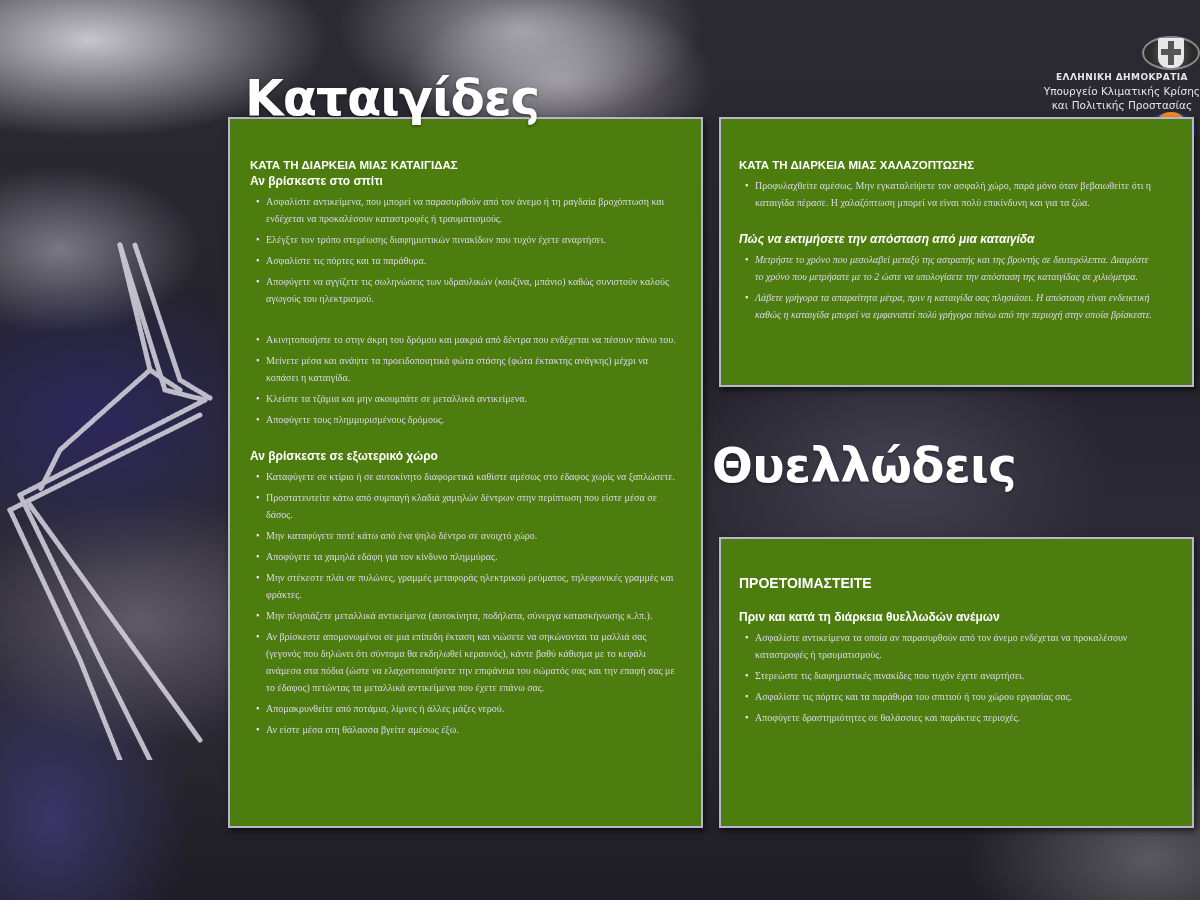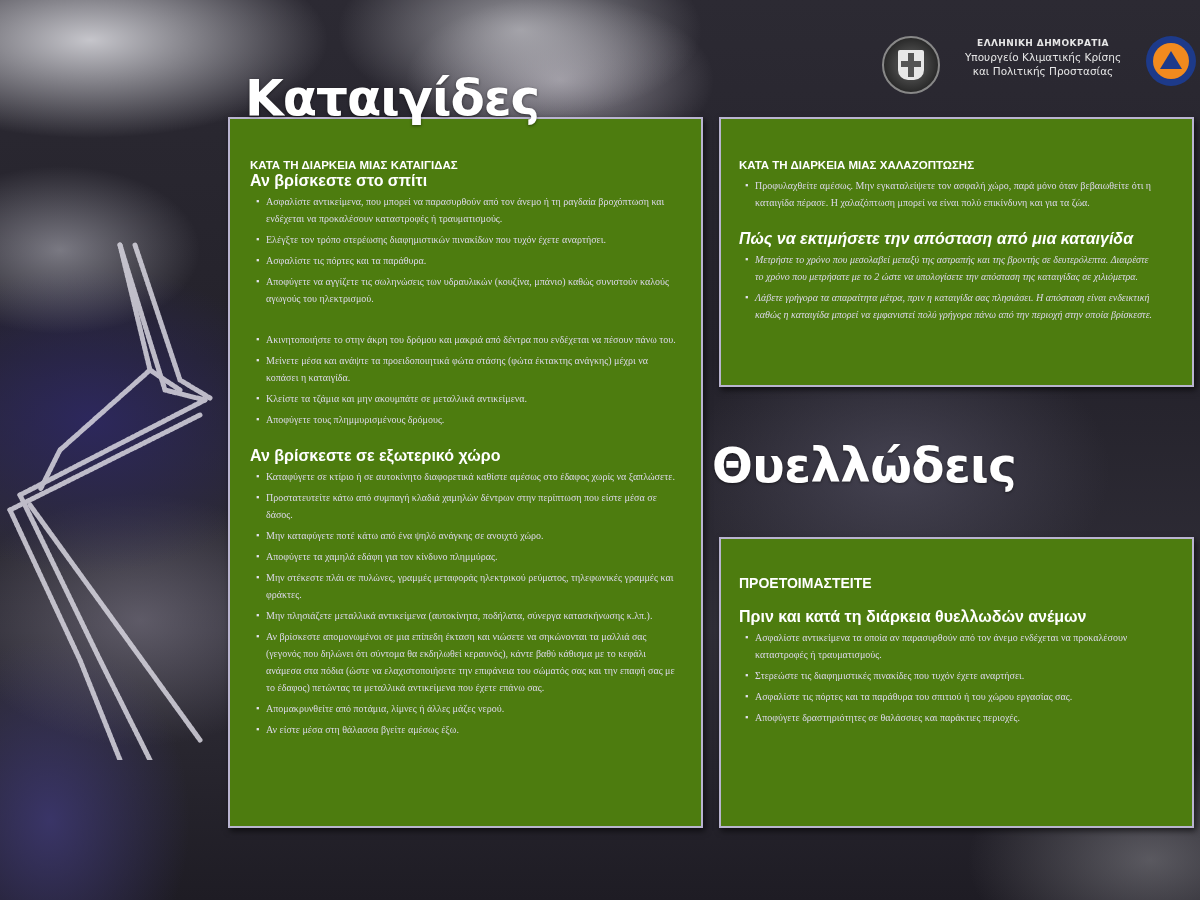--- a/index.html
+++ b/index.html
@@ -17,21 +17,21 @@
       radial-gradient(ellipse 260px 160px at 1150px 860px, rgba(160,160,165,0.45), rgba(0,0,0,0) 70%),
       radial-gradient(ellipse 300px 200px at 900px 470px, rgba(80,78,95,0.7), rgba(0,0,0,0) 70%),
       linear-gradient(180deg, #2c2a33 0%, #24222b 40%, #302e38 70%, #1e1c24 100%);
   }
   .tower {
     position: absolute; left: 0; top: 240px; width: 230px; height: 520px;
     pointer-events: none;
   }
   .header-logos {
     position: absolute; top: 36px; left: 880px; width: 320px; height: 60px;
-    display: flex; align-items: flex-start;
+    display: flex; align-items: flex-end; flex-direction: column;
   }
   .emblem {
     width: 54px; height: 54px; border-radius: 50%;
     background: radial-gradient(circle, #444 40%, #2a2a2a 70%);
     border: 2px solid #888; display: flex; align-items: center; justify-content: center;
     margin-left: 2px;
   }
   .emblem .shield {
     width: 26px; height: 30px; background: #e8e8e8; position: relative;
     border-radius: 2px 2px 10px 10px;
@@ -67,21 +67,21 @@
     box-sizing: border-box;
   }
   .panel-left { left: 228px; top: 117px; width: 475px; height: 711px; padding: 38px 18px 0 20px; }
   .panel-hail { left: 719px; top: 117px; width: 475px; height: 270px; padding: 38px 35px 0 18px; }
   .panel-winds { left: 719px; top: 537px; width: 475px; height: 291px; padding: 34px 18px 0 18px; }
   .panel-winds { z-index: 1; }
   .title-winds { z-index: 2; }
   .title-storms { z-index: 2; }
   .panel-left { z-index: 1; }
   .sec-head { font-weight: bold; font-size: 11.5px; line-height: 16px; color: #ffffff; margin: 0; }
-  .sub-head { font-weight: bold; font-size: 16px; line-height: 16px; color: #ffffff; margin: 0; }
+  .sub-head { font-weight: bold; font-size: 12px; line-height: 16px; color: #ffffff; margin: 0; }
   .sub-head.italic { font-style: italic; }
   .gap { height: 16px; }
   ul { list-style: none; margin: 0; padding: 0; }
   li {
     position: relative; padding-left: 12px; font-size: 10px; line-height: 17px; color: #dcd8ea;
     margin: 4px;
     font-family: Liberation Serif, serif;
   }
   li::before { content: "▪"; position: absolute; left: 2px; top: 0; font-size: 9px; color: #e6e3f2; }
   li.italic { font-style: italic; }
@@ -137,21 +137,21 @@
     <li>Ακινητοποιήστε το στην άκρη του δρόμου και μακριά από δέντρα που ενδέχεται να πέσουν πάνω του.</li>
     <li>Μείνετε μέσα και ανάψτε τα προειδοποιητικά φώτα στάσης (φώτα έκτακτης ανάγκης) μέχρι να κοπάσει η καταιγίδα.</li>
     <li>Κλείστε τα τζάμια και μην ακουμπάτε σε μεταλλικά αντικείμενα.</li>
     <li>Αποφύγετε τους πλημμυρισμένους δρόμους.</li>
   </ul>
   <div class="gap"></div>
   <p class="sub-head">Αν βρίσκεστε σε εξωτερικό χώρο</p>
   <ul>
     <li>Καταφύγετε σε κτίριο ή σε αυτοκίνητο διαφορετικά καθίστε αμέσως στο έδαφος χωρίς να ξαπλώσετε.</li>
     <li>Προστατευτείτε κάτω από συμπαγή κλαδιά χαμηλών δέντρων στην περίπτωση που είστε μέσα σε δάσος.</li>
-    <li>Μην καταφύγετε ποτέ κάτω από ένα ψηλό ανάγκης σε ανοιχτό χώρο.</li>
+    <li>Μην καταφύγετε ποτέ κάτω από ένα ψηλό δέντρο σε ανοιχτό χώρο.</li>
     <li>Αποφύγετε τα χαμηλά εδάφη για τον κίνδυνο πλημμύρας.</li>
     <li>Μην στέκεστε πλάι σε πυλώνες, γραμμές μεταφοράς ηλεκτρικού ρεύματος, τηλεφωνικές γραμμές και φράκτες.</li>
     <li>Μην πλησιάζετε μεταλλικά αντικείμενα (αυτοκίνητα, ποδήλατα, σύνεργα κατασκήνωσης κ.λπ.).</li>
     <li>Αν βρίσκεστε απομονωμένοι σε μια επίπεδη έκταση και νιώσετε να σηκώνονται τα μαλλιά σας (γεγονός που δηλώνει ότι σύντομα θα εκδηλωθεί κεραυνός), κάντε βαθύ κάθισμα με το κεφάλι ανάμεσα στα πόδια (ώστε να ελαχιστοποιήσετε την επιφάνεια του σώματός σας και την επαφή σας με το έδαφος) πετώντας τα μεταλλικά αντικείμενα που έχετε επάνω σας.</li>
     <li>Απομακρυνθείτε από ποτάμια, λίμνες ή άλλες μάζες νερού.</li>
     <li>Αν είστε μέσα στη θάλασσα βγείτε αμέσως έξω.</li>
   </ul>
 </section>
 
 <section class="panel panel-hail">

